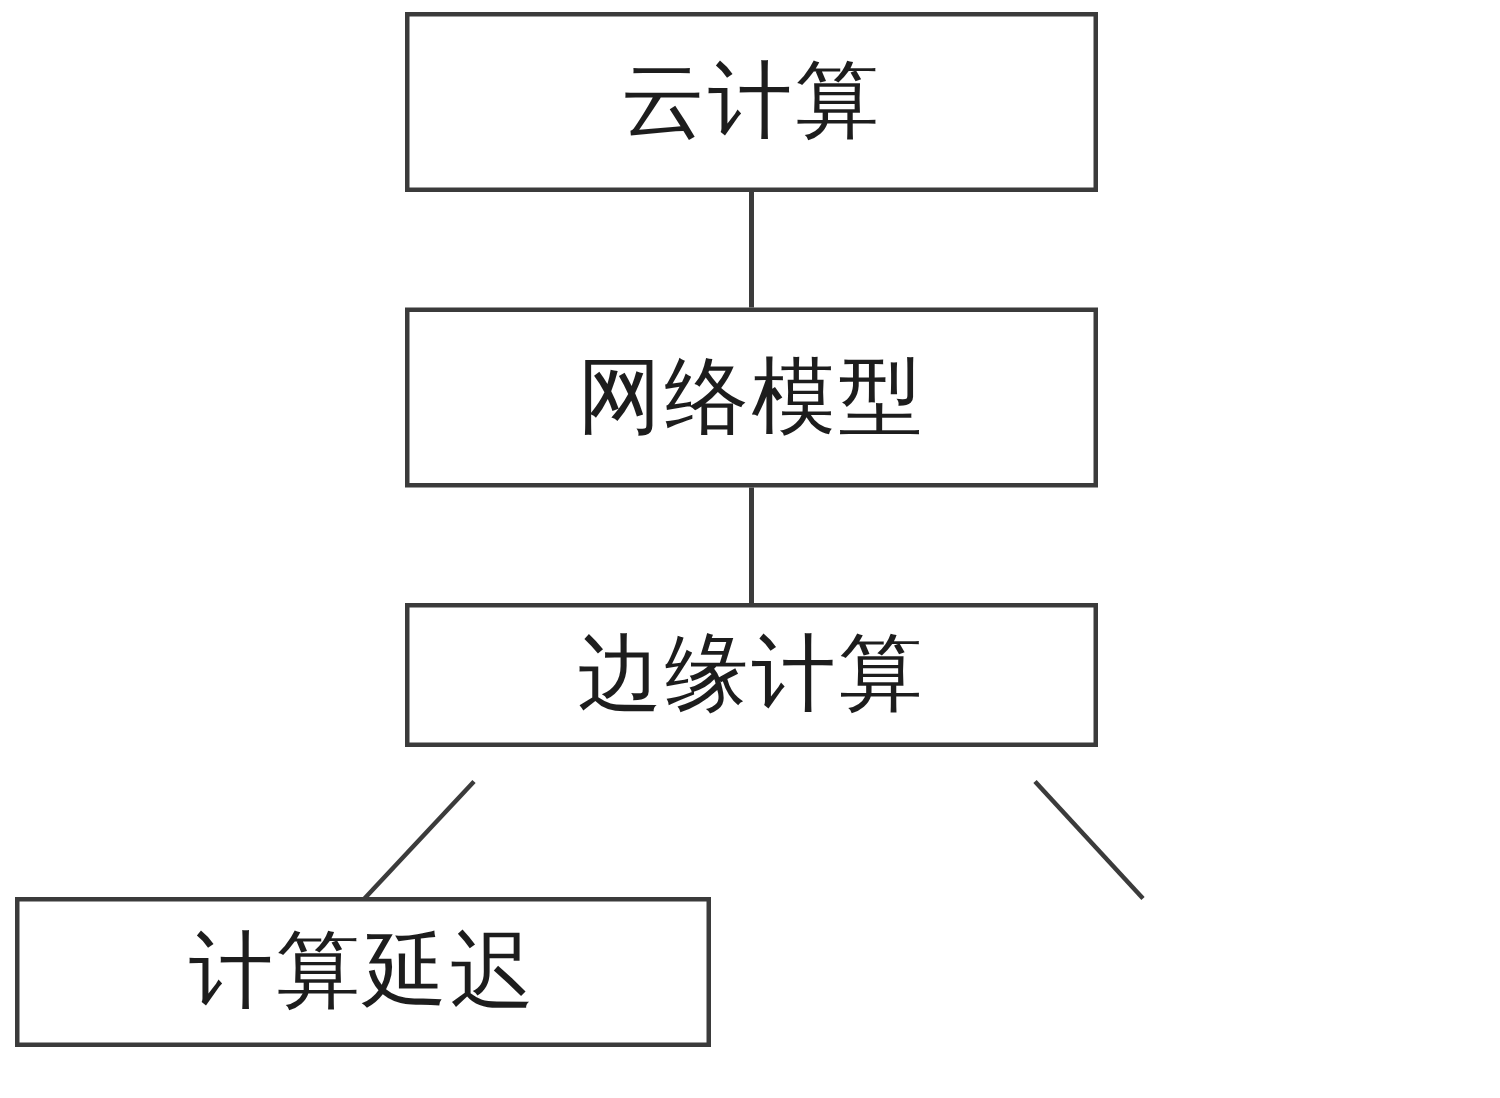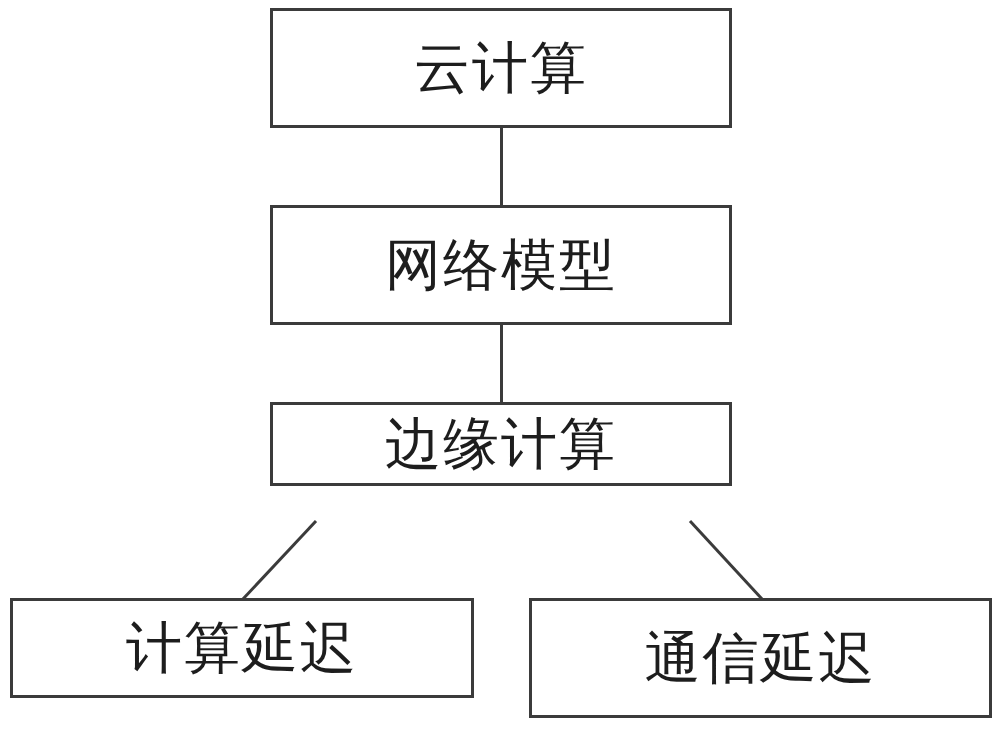--- a/index.html
+++ b/index.html
@@ -41,21 +41,21 @@
     font-size: 56px;
     line-height: 1;
     color: #1d1d1d;
     letter-spacing: 2px;
     white-space: nowrap;
     font-weight: 400;
   }
   
   #node-cloud-computing   { left: 270px; top: 8px;   width: 462px; height: 120px; }
   #node-network-model     { left: 270px; top: 205px; width: 462px; height: 120px; }
-  #node-edge-computing    { left: 270px; top: 402px; width: 462px; height: 84px; }
+  #node-edge-computing    { left: 270px; top: 402px; width: 462px; height: 96px; }
   #node-computation-delay { left: 10px;  top: 598px; width: 464px; height: 100px; }
   #node-communication-delay { left: 529px; top: 598px; width: 463px; height: 120px; }
 </style>
 </head>
 <body>
 
 <div id="canvas">
 
   <svg id="edges" viewBox="0 0 1000 732" width="1000" height="732" xmlns="http://www.w3.org/2000/svg">
     <g stroke="#3b3b3b" stroke-width="3" fill="none" shape-rendering="crispEdges">
@@ -77,17 +77,14 @@
   </div>
 
   <div class="node" id="node-edge-computing">
     <span class="node-label">边缘计算</span>
   </div>
 
   <div class="node" id="node-computation-delay">
     <span class="node-label">计算延迟</span>
   </div>
 
-  <div class="node" id="node-communication-delay">
-    <span class="node-label">通信延迟</span>
-  </div>
 
 </div>
 
 </body></html>

